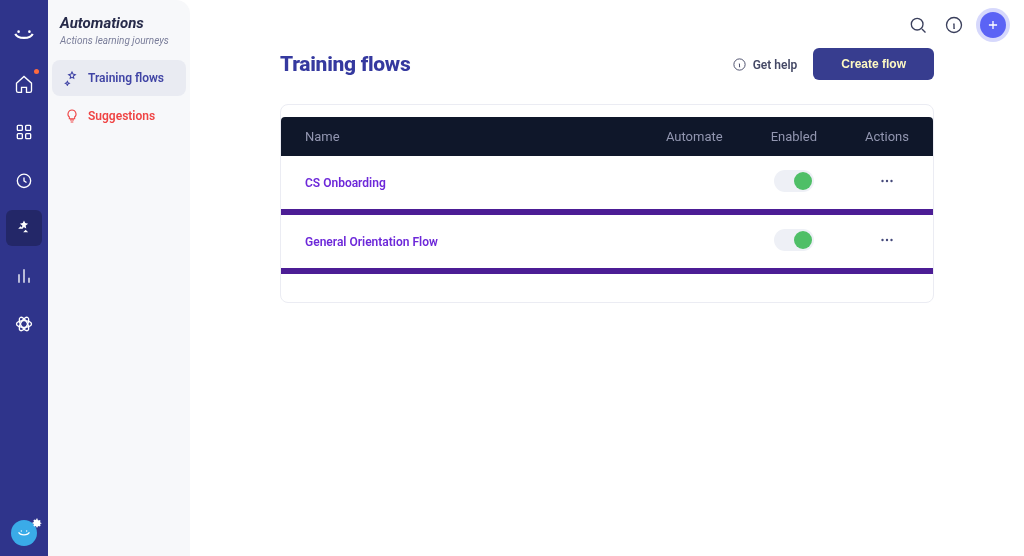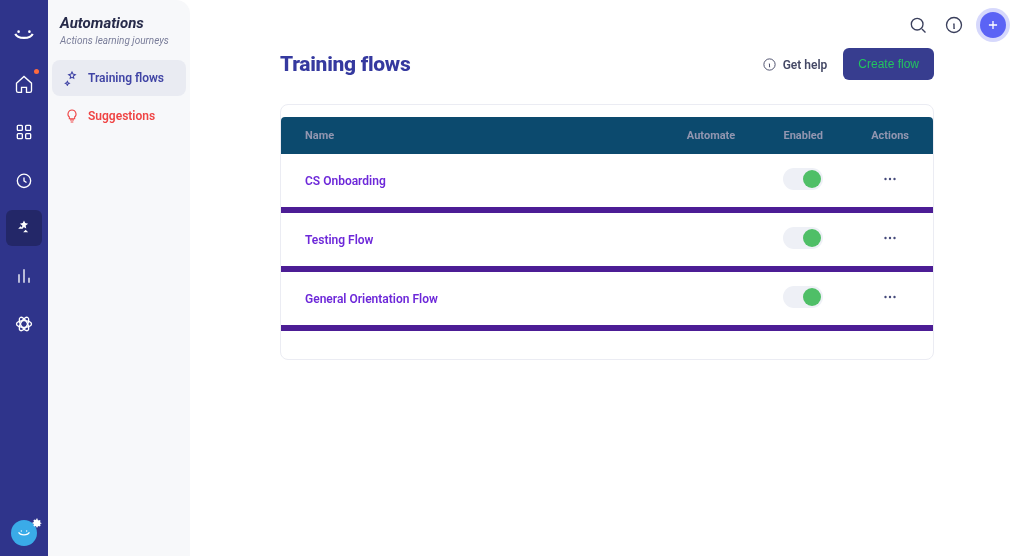--- a/index.html
+++ b/index.html
@@ -86,32 +86,32 @@
 
   .content {
     padding: 48px 90px 0 90px;
   }
   .page-header { display: flex; align-items: center; justify-content: space-between; margin-bottom: 24px; }
   .page-title { font-size: 21px; font-weight: 800; color: #35399f; letter-spacing: -0.3px; }
   .header-right { display: flex; align-items: center; gap: 16px; }
   .get-help { display: flex; align-items: flex-end; font-size: 12px; font-weight: 600; color: #454966; cursor: pointer; }
   .get-help svg { width: 15px; height: 15px; margin-right: 6px; stroke: currentColor; fill: none; stroke-width: 1.5; }
   .create-btn {
-    background: #373d8f; color: #22c55e; font-size: 12px; font-weight: 400;
-    padding: 9px 15px; border-radius: 6px; border: none; cursor: pointer;
+    background: #373d8f; color: #fef9c3; font-size: 12px; font-weight: 700;
+    padding: 9px 28px; border-radius: 6px; border: none; cursor: pointer;
   }
 
   .card {
     border: 1px solid #ebecf3; border-radius: 8px;
     padding: 12px 0 28px 0;
   }
   table { width: 100%; border-collapse: collapse; }
   thead th {
-    text-align: left; font-size: 11px; font-weight: 700; color: #9296b0;
-    padding: 12px 24px; background: #0c4a6e;
+    text-align: left; font-size: 13px; font-weight: 400; color: #9296b0;
+    padding: 12px 24px; background: #0f172a;
   }
   thead th:first-child { border-top-left-radius: 4px; }
   thead th:last-child { border-top-right-radius: 4px; }
   thead th.col-recurring, thead th.col-enabled, thead th.col-actions { text-align: center; width: 80px; }
   tbody td {
     font-size: 12px; font-weight: 600; color: #6d28d9;
     padding: 14px 24px; border-bottom: 6px solid #4c1d95;
   }
   tbody td.col-recurring, tbody td.col-enabled, tbody td.col-actions { text-align: center; }
 
@@ -255,32 +255,20 @@
           <tr>
             <th>Name</th>
             <th class="col-recurring">Automate</th>
             <th class="col-enabled">Enabled</th>
             <th class="col-actions">Actions</th>
           </tr>
         </thead>
         <tbody id="flows-body">
             <tr>
               <td>CS Onboarding</td>
-              <td class="col-recurring"></td>
-              <td class="col-enabled"><span class="toggle on"><span class="knob"></span></span></td>
-              <td class="col-actions"><span class="more">
-                  <svg viewBox="0 0 24 24">
-                    <circle cx="6" cy="12" r="1.6"></circle>
-                    <circle cx="12" cy="12" r="1.6"></circle>
-                    <circle cx="18" cy="12" r="1.6"></circle>
-                  </svg>
-                </span></td>
-            </tr>
-            <tr>
-              <td>Testing Flow</td>
               <td class="col-recurring"></td>
               <td class="col-enabled"><span class="toggle on"><span class="knob"></span></span></td>
               <td class="col-actions"><span class="more">
                   <svg viewBox="0 0 24 24">
                     <circle cx="6" cy="12" r="1.6"></circle>
                     <circle cx="12" cy="12" r="1.6"></circle>
                     <circle cx="18" cy="12" r="1.6"></circle>
                   </svg>
                 </span></td>
             </tr>

